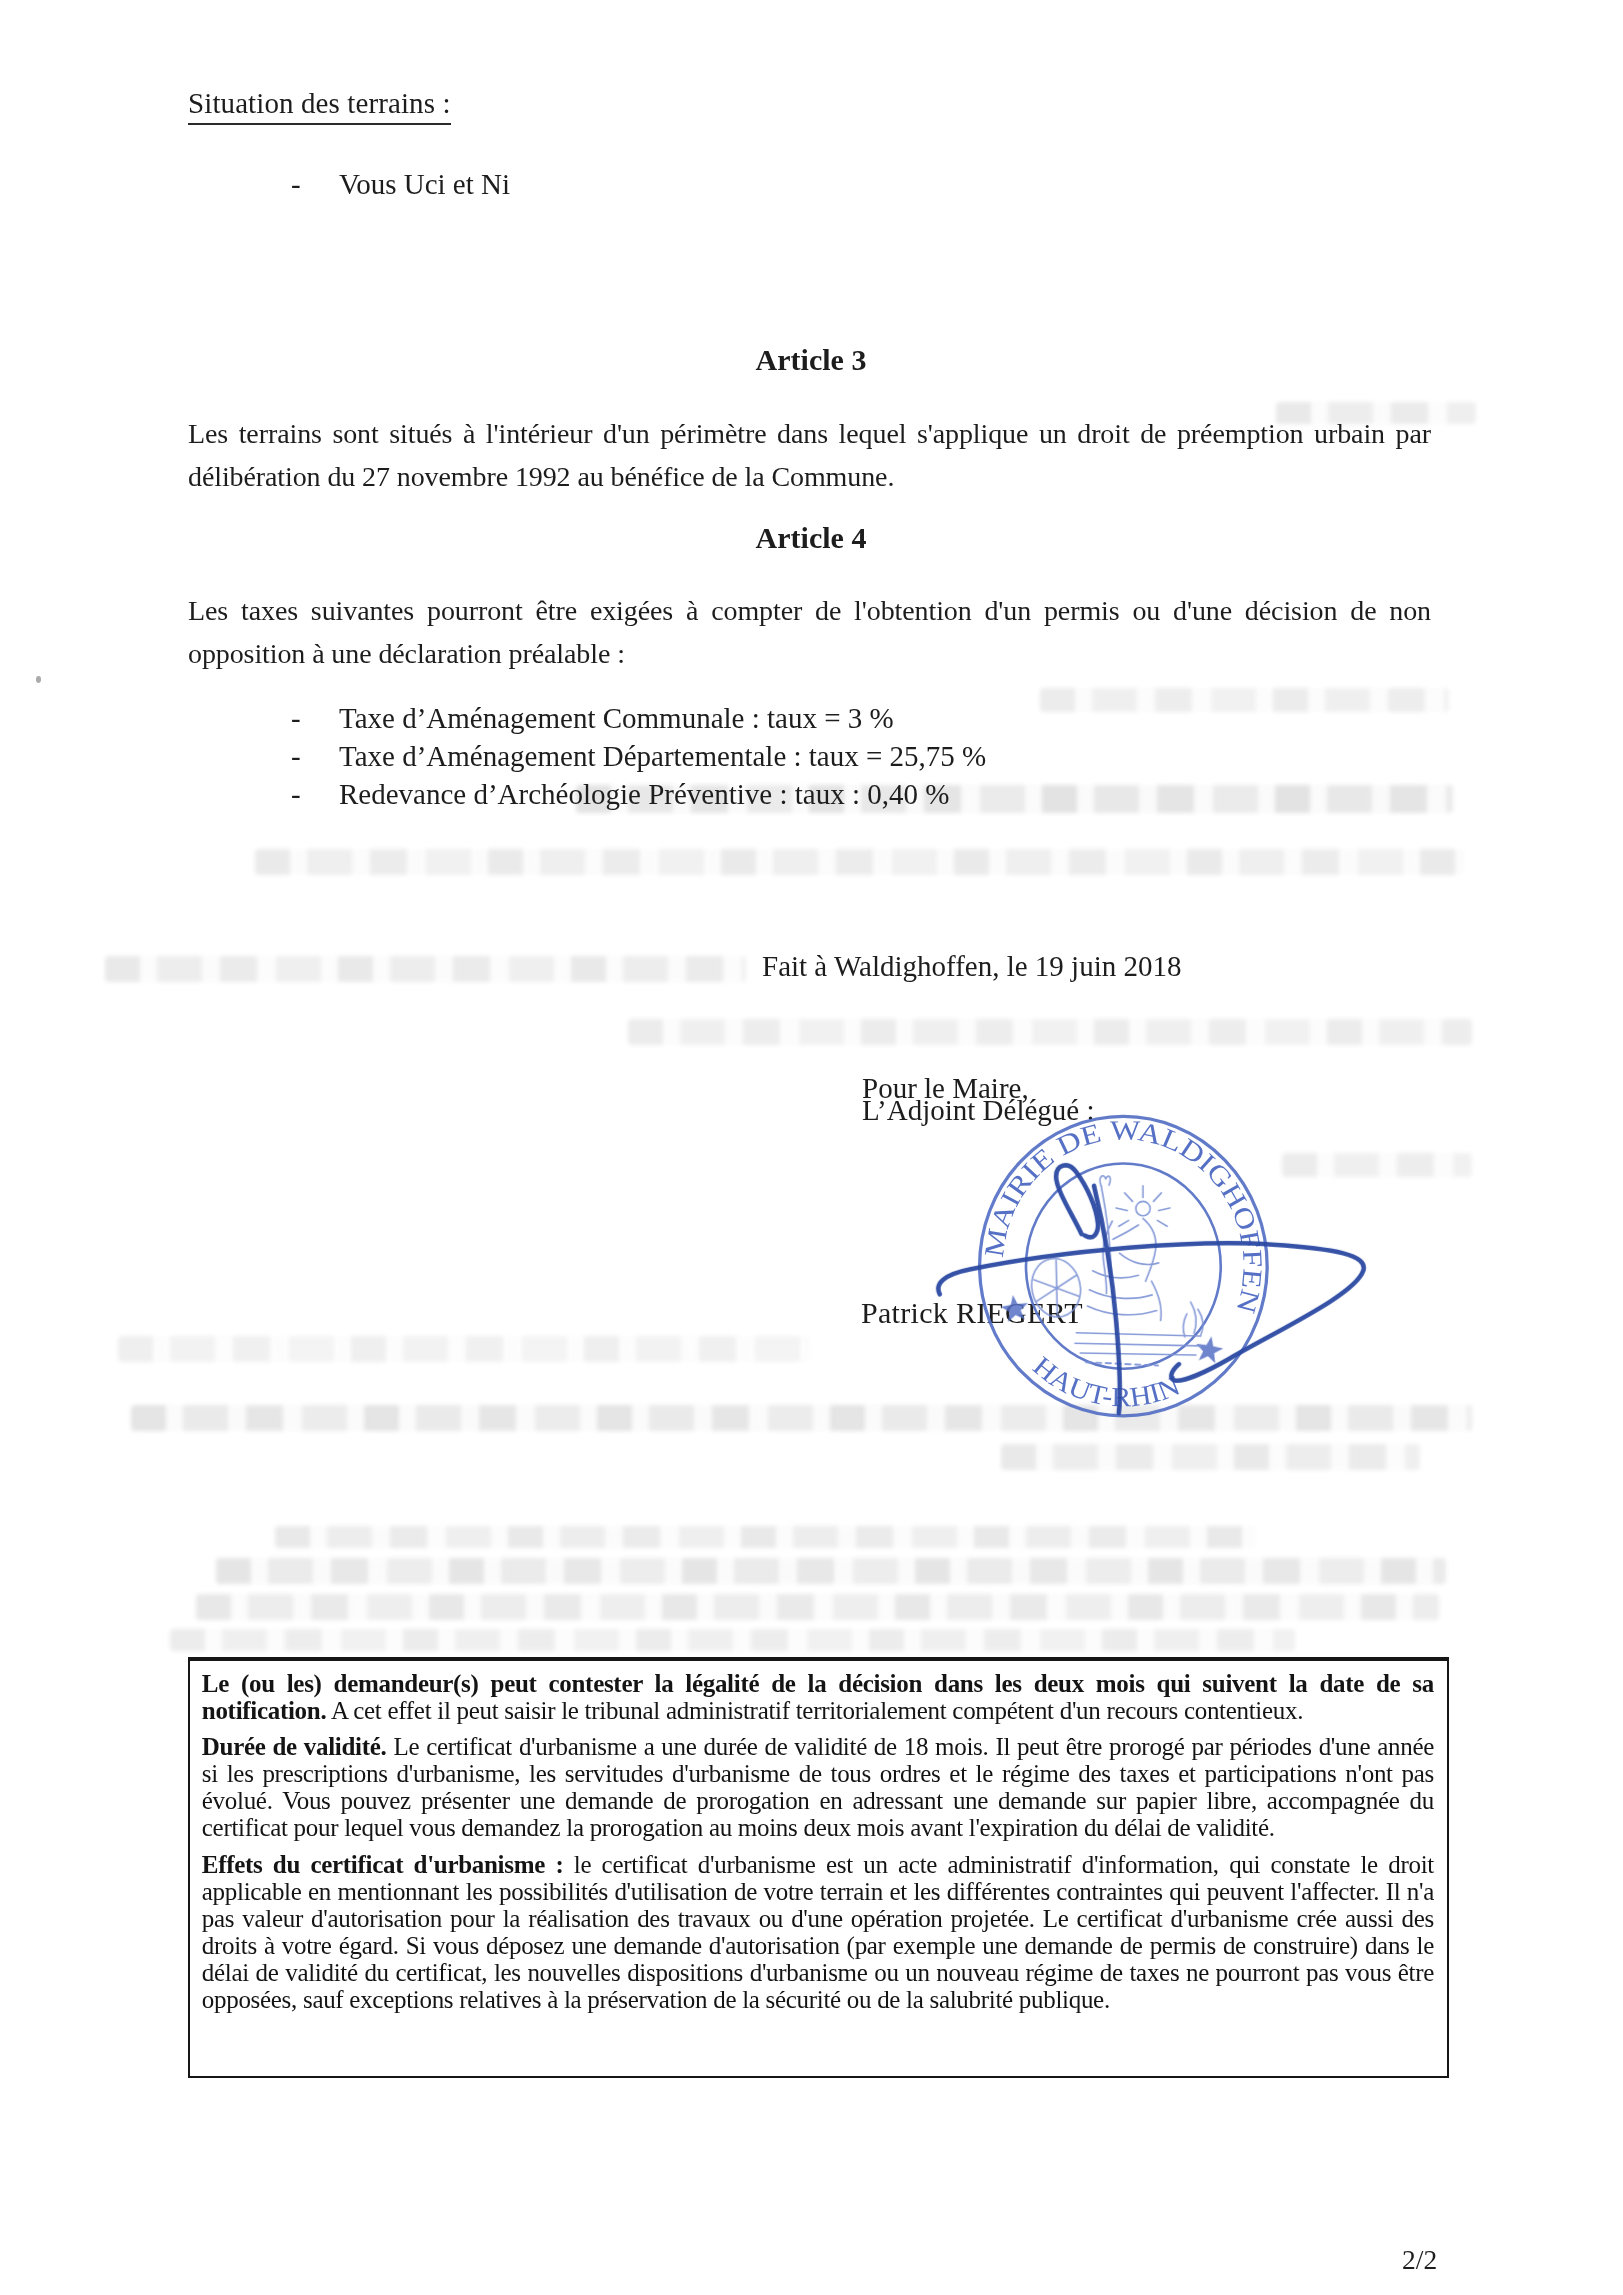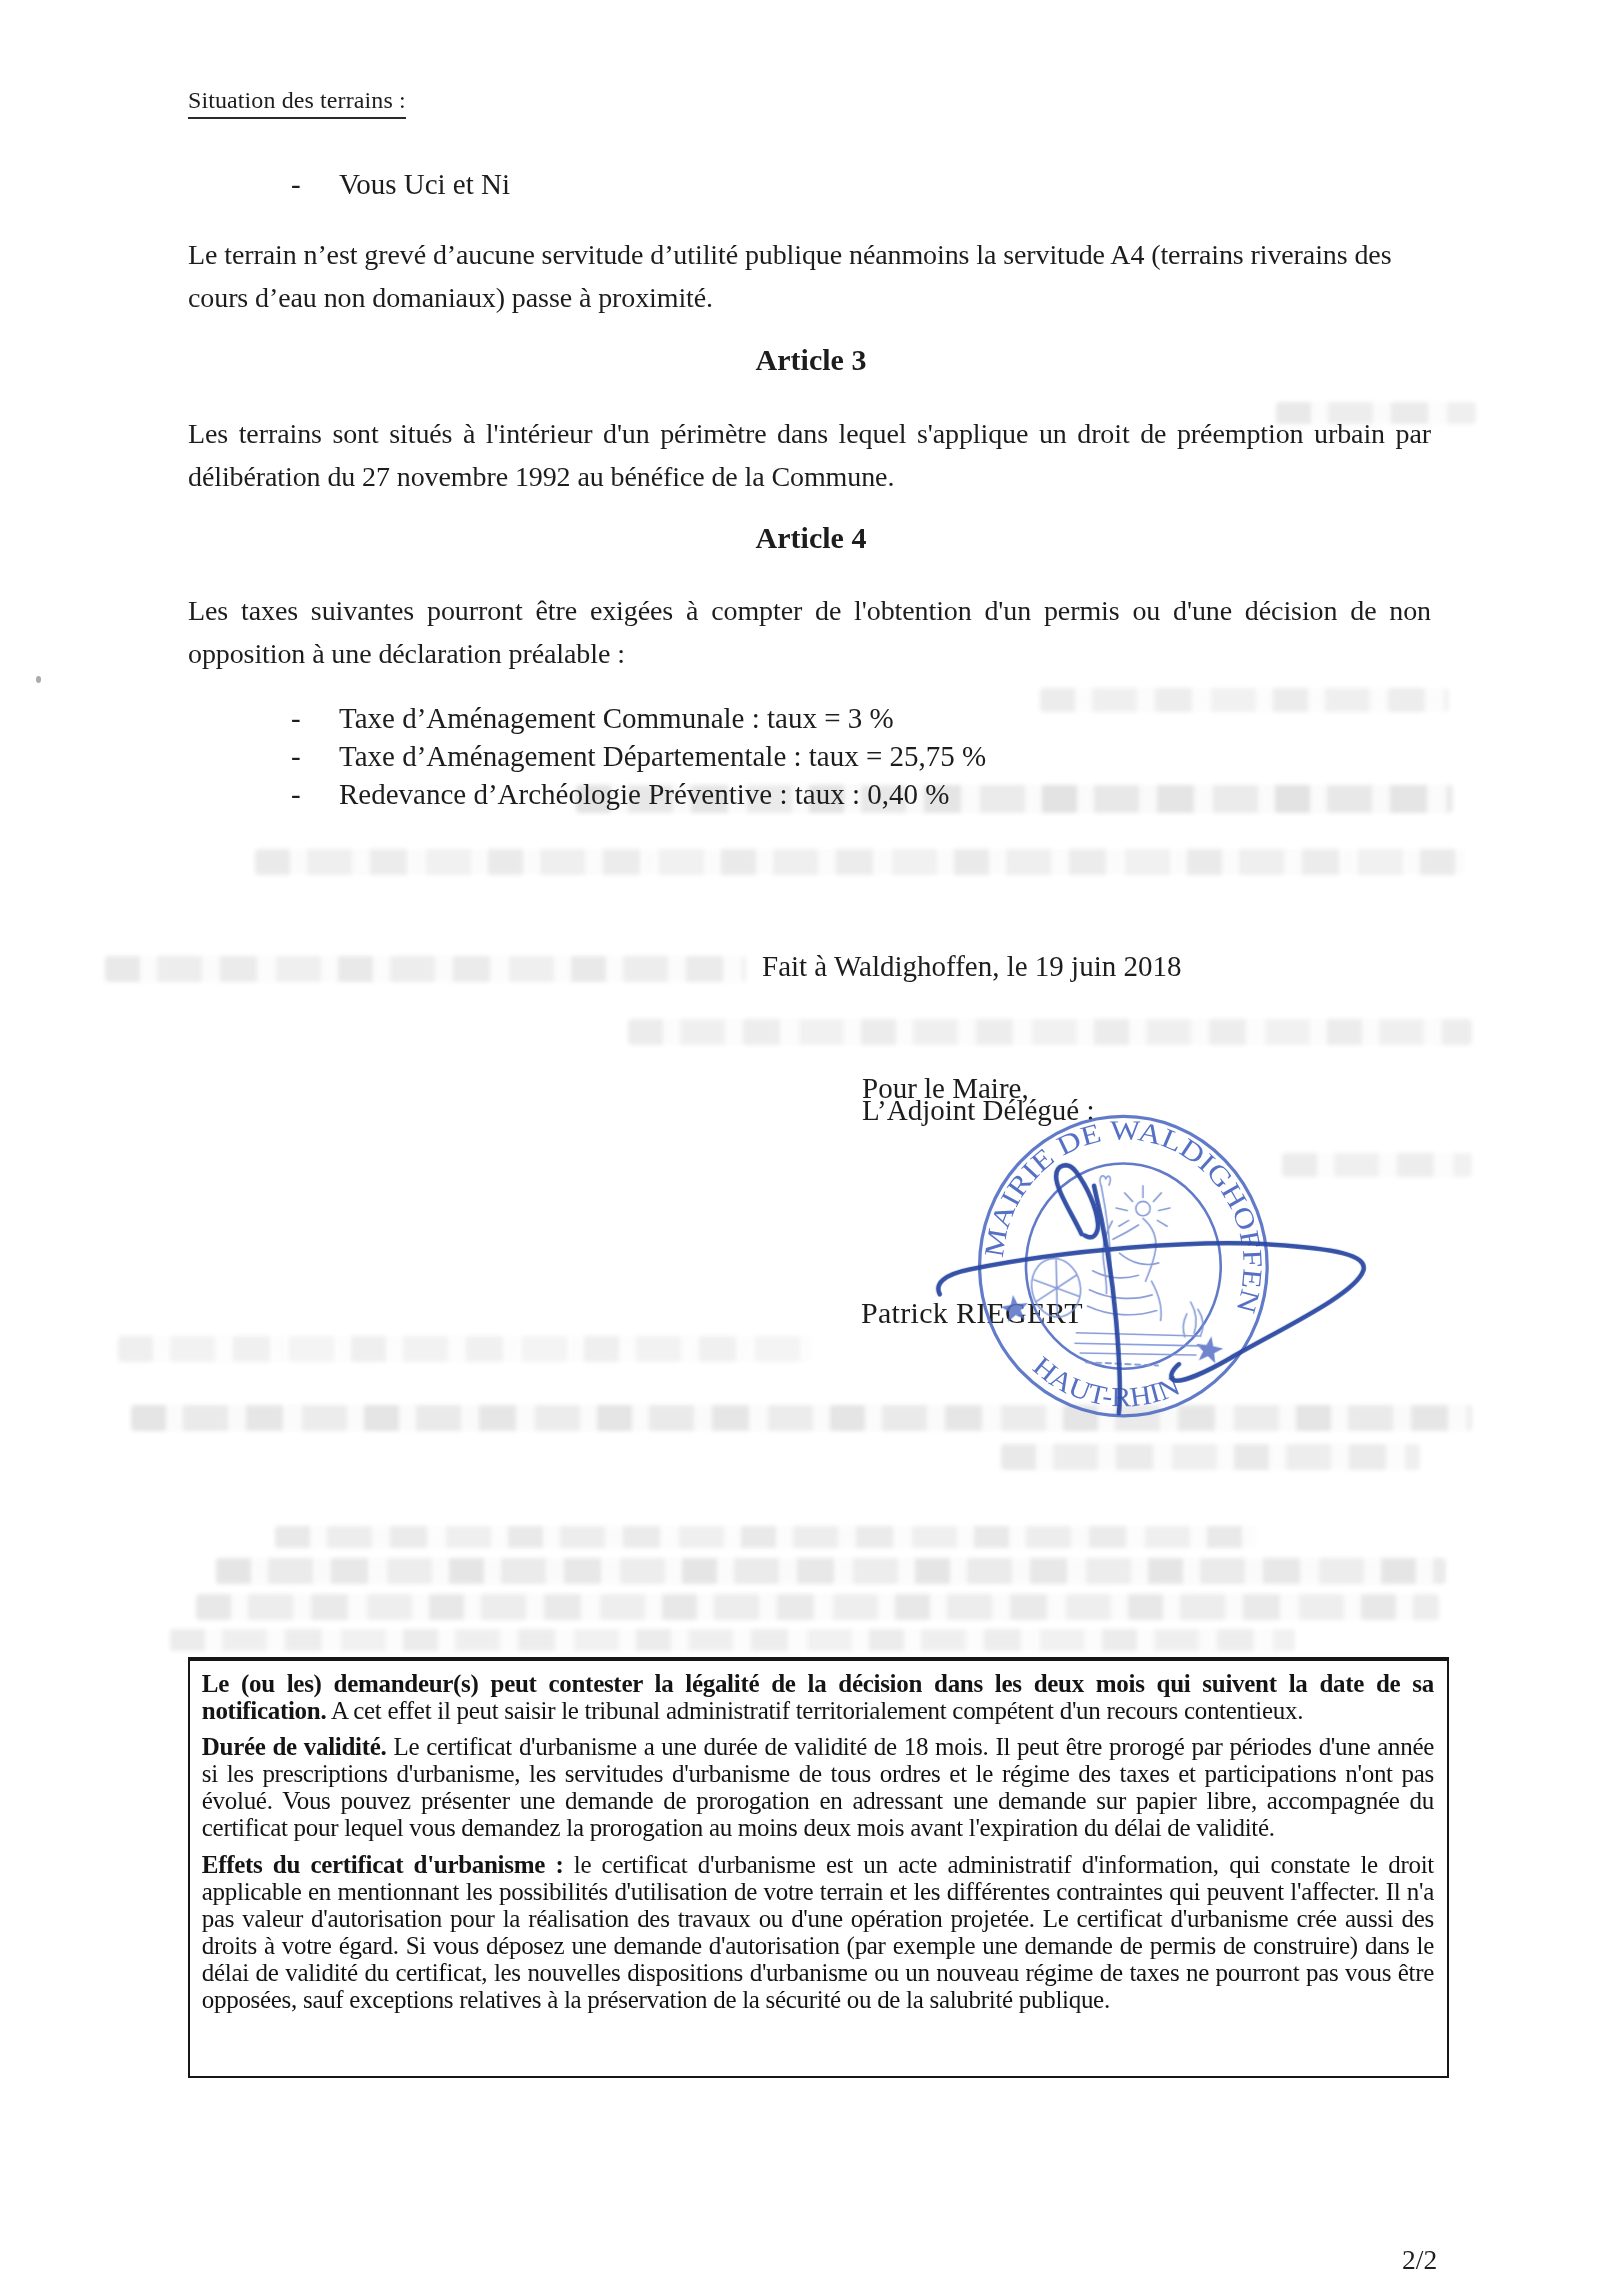--- a/index.html
+++ b/index.html
@@ -6,21 +6,21 @@
   .page{
     position:relative;
     width:1623px;height:2295px;
     background:#ffffff;
     font-family:"Liberation Serif","DejaVu Serif",serif;
     color:#1d1d1d;
     overflow:hidden;
   }
   .abs{position:absolute;}
   .heading-underline{
-    font-size:24px;
+    font-size:29px;
     border-bottom:2px solid #2a2a2a;
     padding-bottom:3.3px;
     letter-spacing:0.1px;
     display:inline-block;
   }
   .body-par{
     font-size:28px;
     line-height:43px;
     letter-spacing:-0.1px;
   }
@@ -93,21 +93,20 @@
 
   <div class="abs" style="left:188px;top:87px;">
     <span class="heading-underline">Situation des terrains :</span>
   </div>
 
   <div class="abs dash-item" style="left:291px;top:167px;">
     <span class="dash">-</span>
     <span>Vous Uci et Ni</span>
   </div>
 
-  <div class="abs body-par" style="left:188px;top:233px;width:1217px;">Le terrain n’est grevé d’aucune servitude d’utilité publique néanmoins la servitude A4 (terrains riverains des cours d’eau non domaniaux) passe à proximité.</div>
 
   <div class="abs article-heading" style="left:188px;top:343px;">Article 3</div>
   <div class="abs body-par justify" style="left:188px;top:412px;width:1243px;">Les terrains sont situés à l'intérieur d'un périmètre dans lequel s'applique un droit de préemption urbain par délibération du 27 novembre 1992 au bénéfice de la Commune.</div>
 
   <div class="abs article-heading" style="left:188px;top:521px;">Article 4</div>
   <div class="abs body-par justify" style="left:188px;top:589px;width:1243px;">Les taxes suivantes pourront être exigées à compter de l'obtention d'un permis ou d'une décision de non opposition à une déclaration préalable :</div>
 
   <div class="abs dash-item" style="left:291px;top:701px;">
     <span class="dash">-</span>
     <span>Taxe d’Aménagement Communale : taux = 3 %</span>

